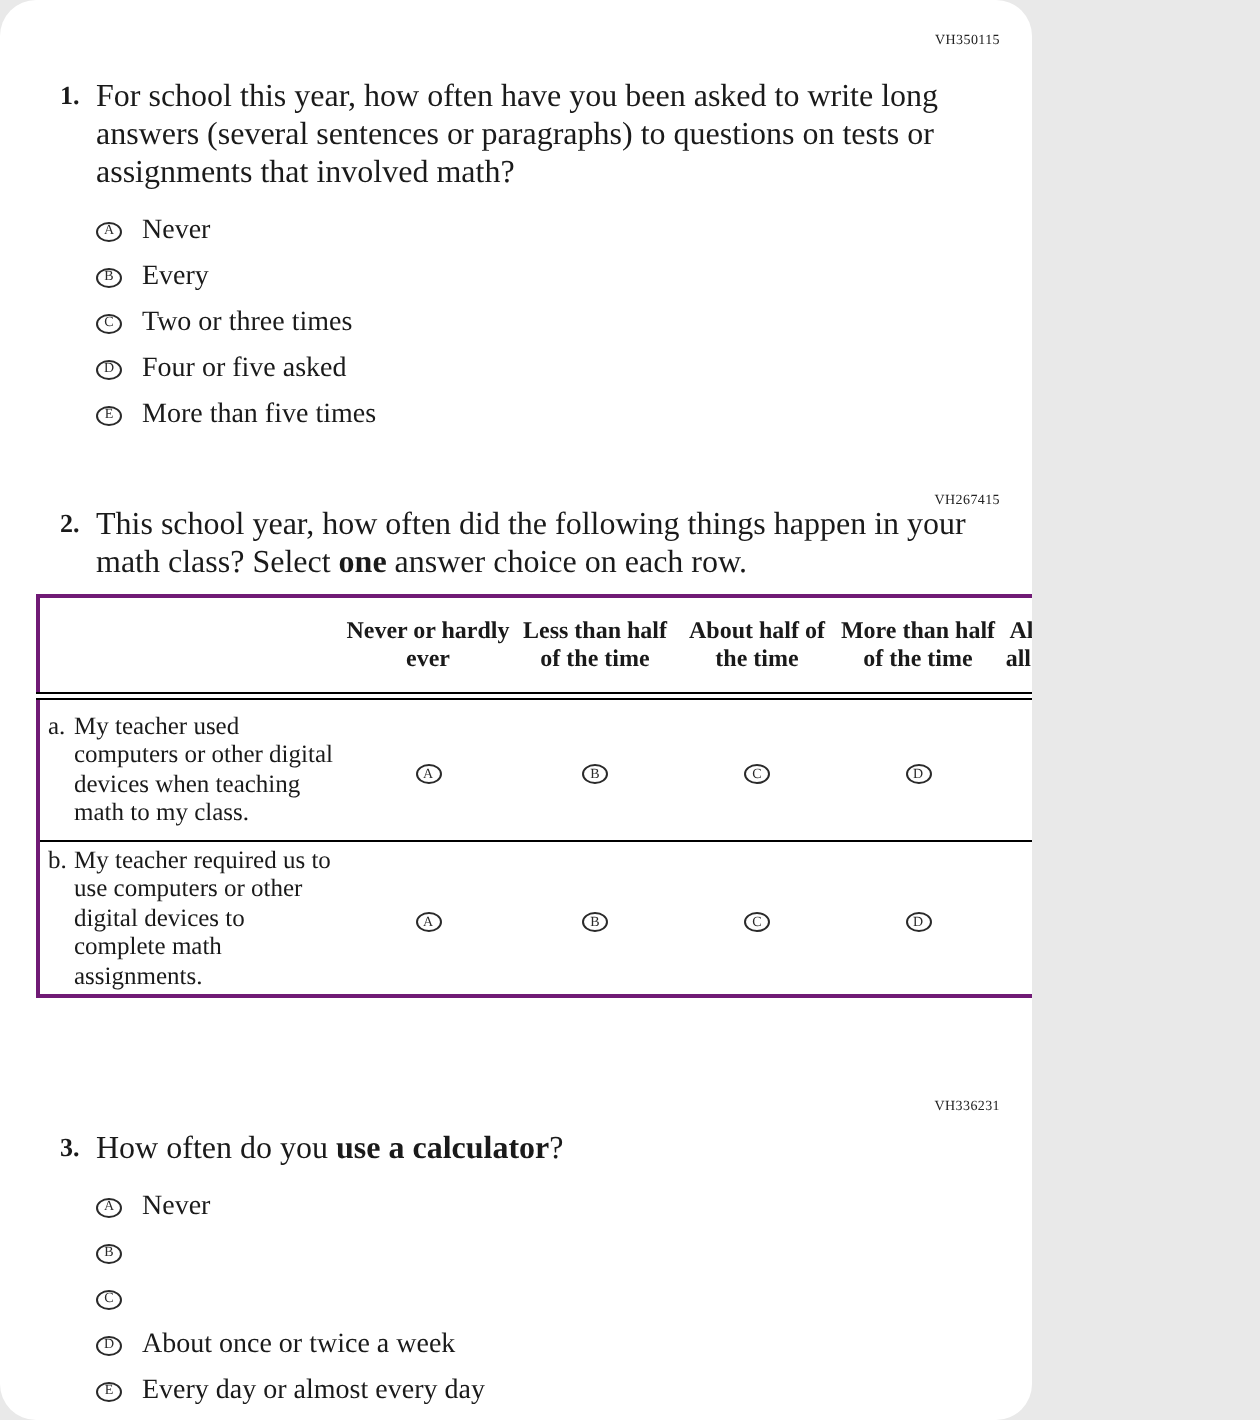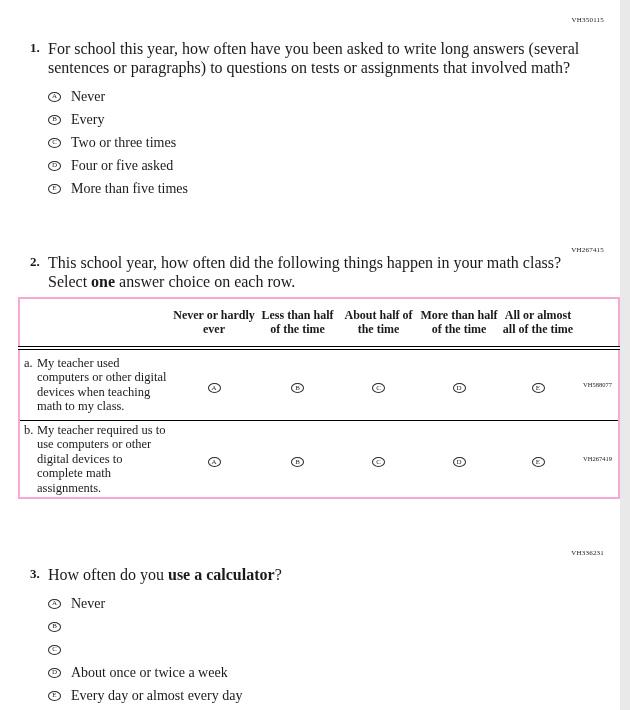--- a/index.html
+++ b/index.html
@@ -1,24 +1,25 @@
 <!DOCTYPE html>
 <html><head>
 <meta charset="utf-8">
 <style>
   * { margin: 0; padding: 0; box-sizing: border-box; }
   html, body { background: #e9e9e9; }
   .page {
     position: relative;
-    width: 620px;
+    width: 516px;
     height: 710px;
     background: #ffffff;
     font-family: "Liberation Serif", "DejaVu Serif", serif;
     color: #1a1a1a;
     overflow: hidden;
+    border-radius: 18px;
   }
   .acc-code {
     position: absolute;
     right: 16px;
     font-size: 7px;
     letter-spacing: 0.2px;
     color: #222;
   }
   .code-q1 { top: 16px; }
   .code-q2 { top: 246px; }
@@ -74,21 +75,21 @@
     font-size: 14px;
   }
 
   table.grid {
     position: absolute;
     top: 297px;
     left: 18px;
     width: 600px;
     border-collapse: collapse;
     table-layout: fixed;
-    border: 2px solid #f9a8d4;
+    border: 2px solid #701a75;
   }
   table.grid th, table.grid td {
     border: 0 solid #000;
     vertical-align: middle;
   }
   tr.head-row { height: 50px; }
   tr.head-row th {
     font-size: 12px;
     font-weight: bold;
     line-height: 1.12;

